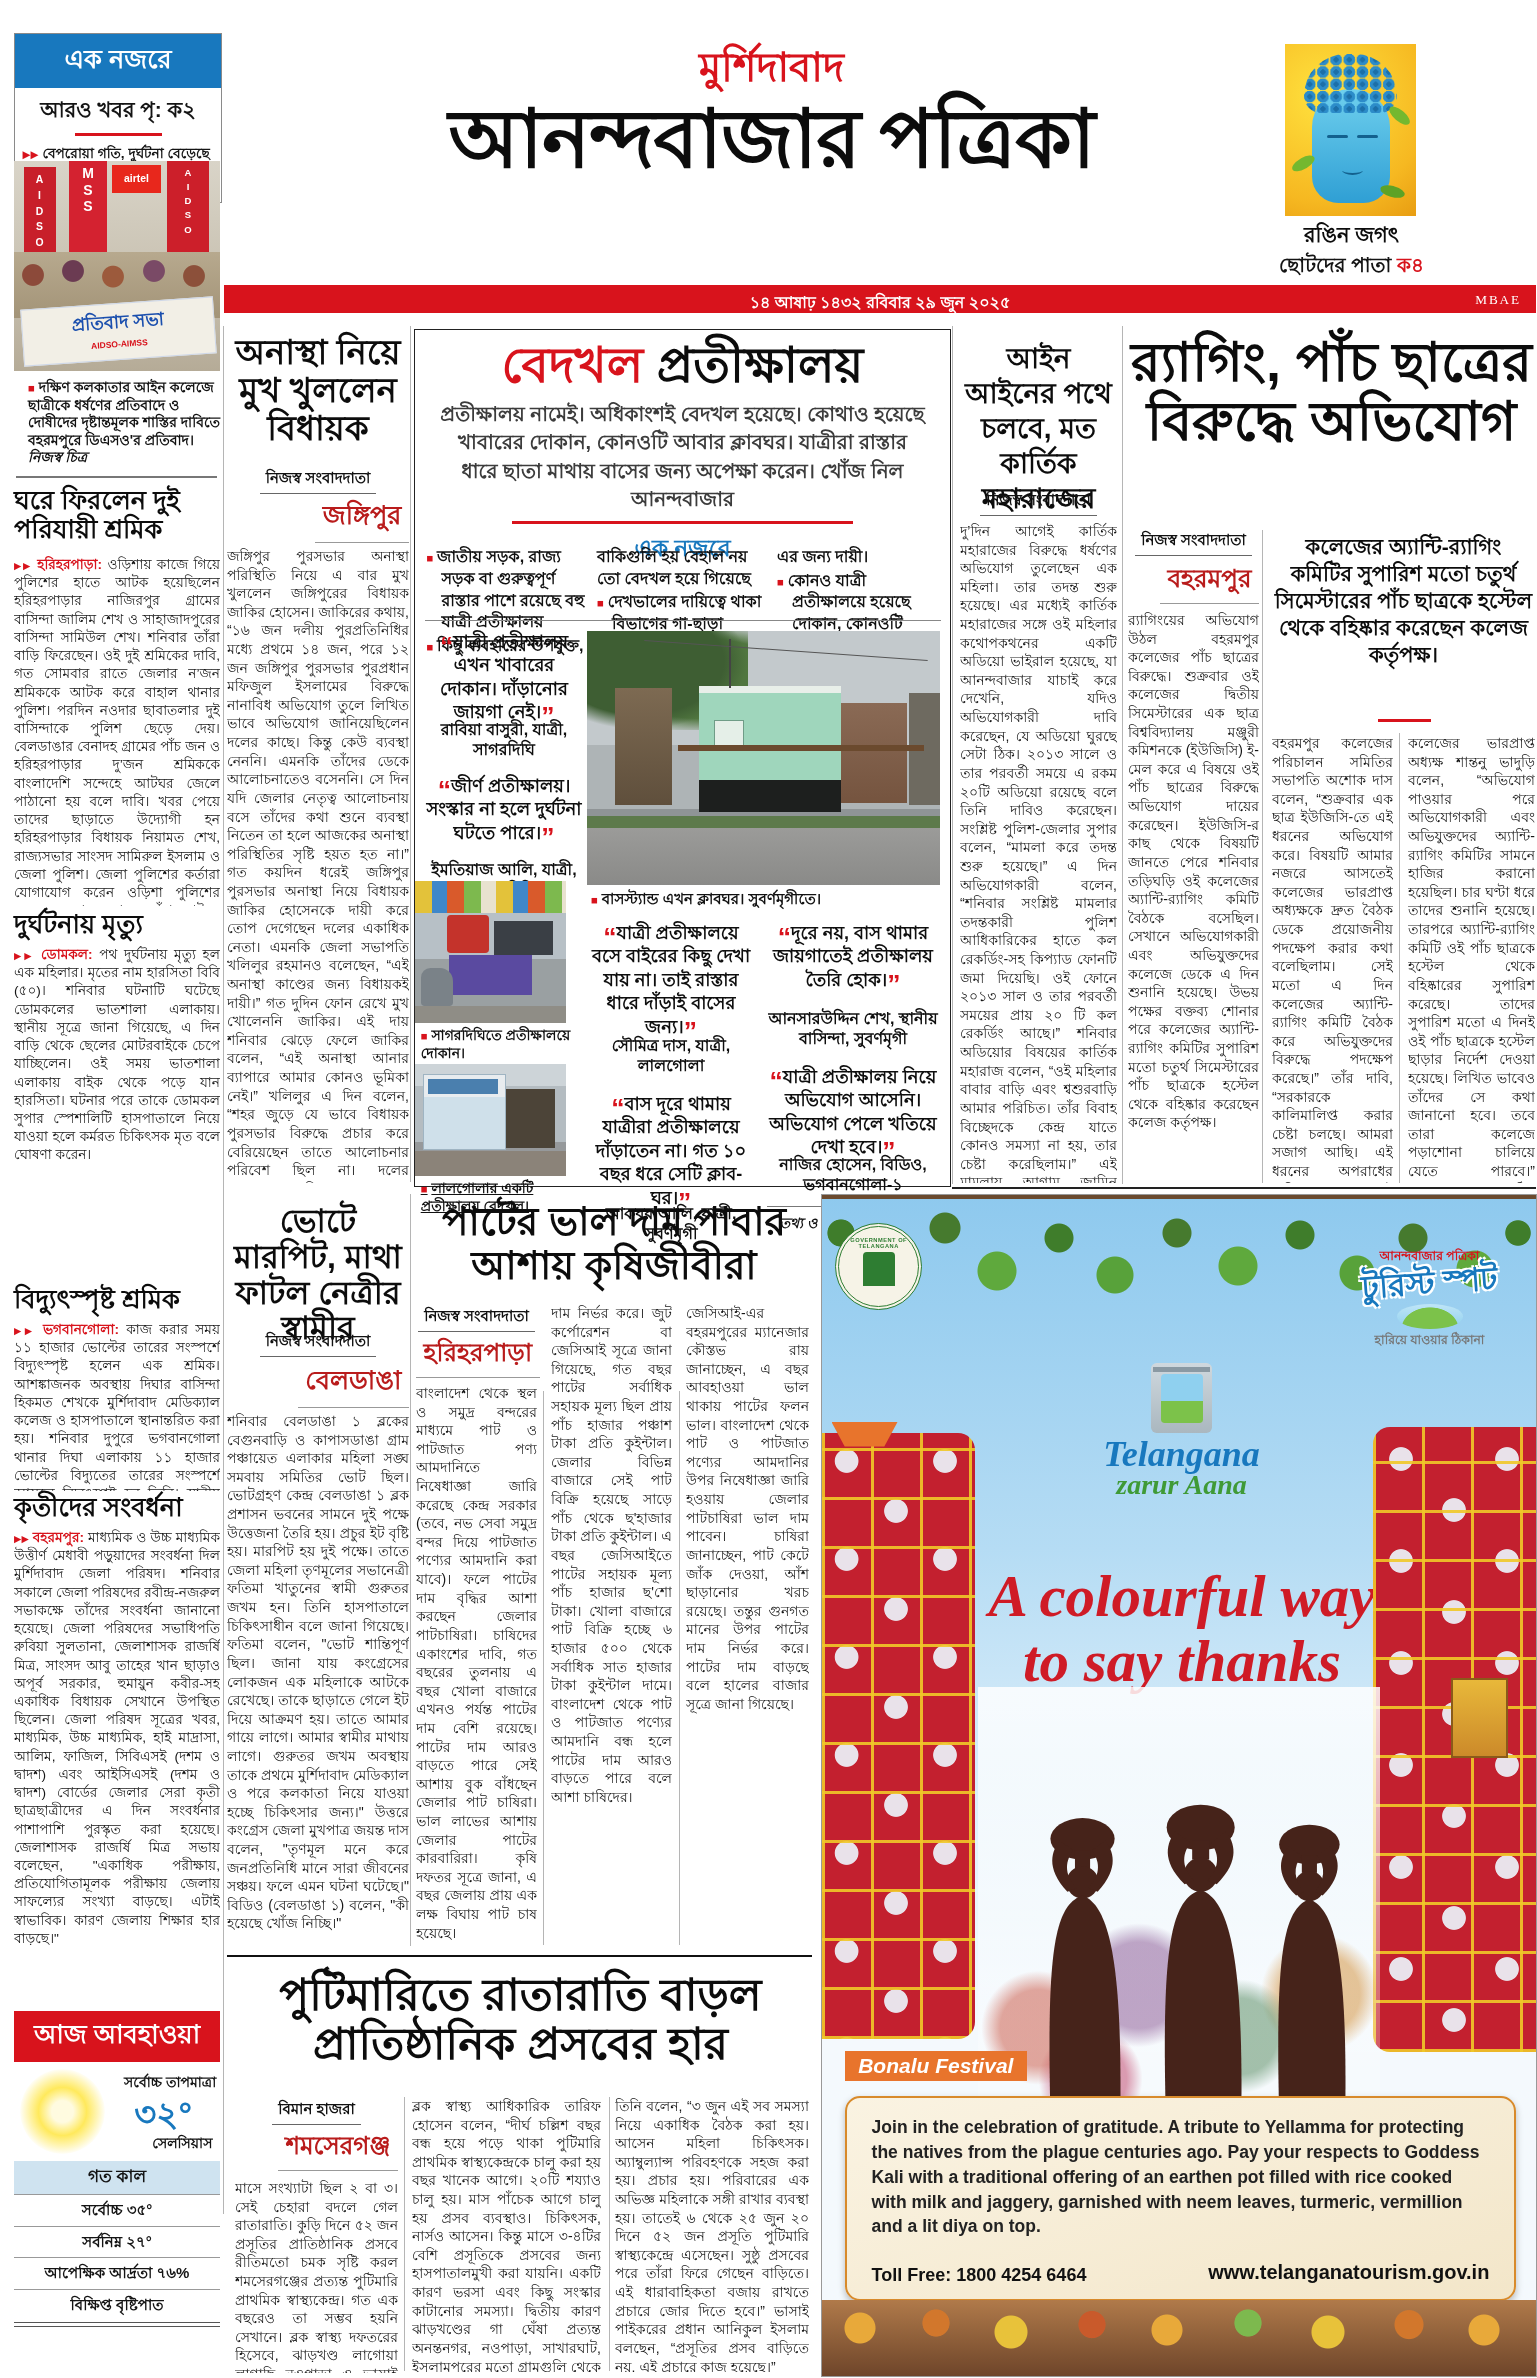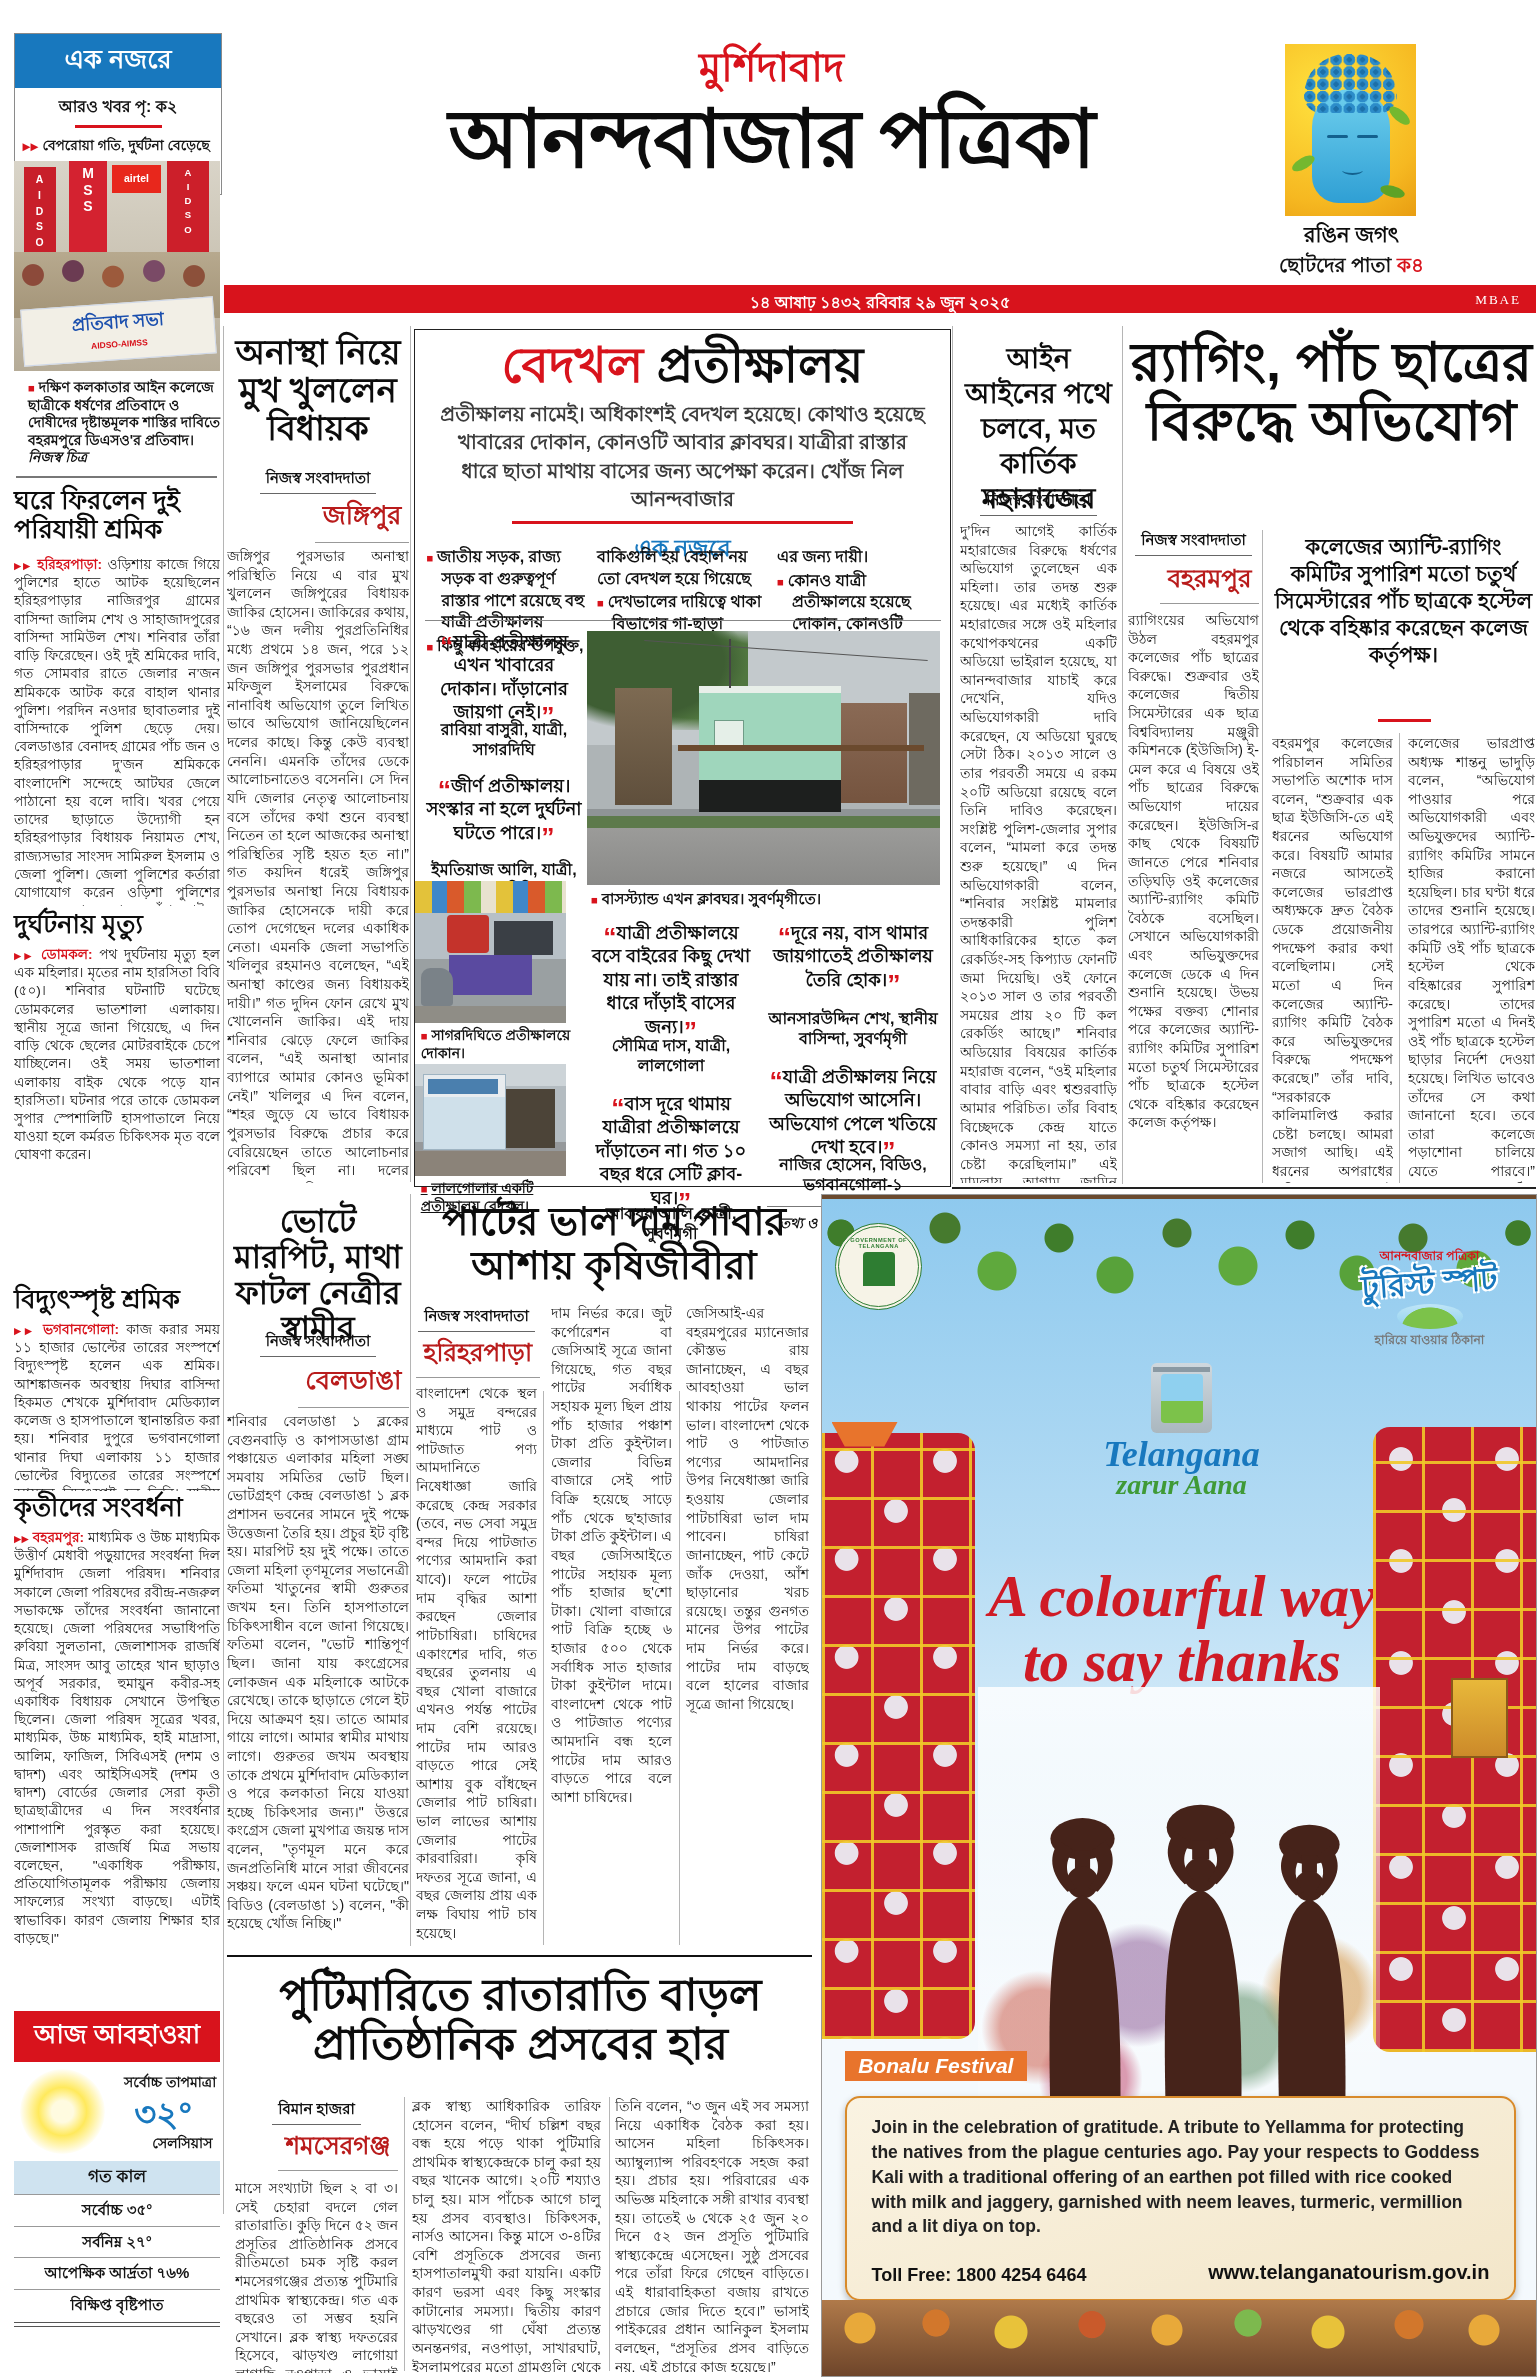--- a/index.html
+++ b/index.html
@@ -52,21 +52,21 @@
     <span style="color:#d8131c;">ক৪</span>
   </div>
 
   <div class="abs" style="left:224px;top:285px;width:1312px;height:28px;background:#d8131c;">
     <div class="abs" style="left:0;top:4.7px;width:100%;text-align:center;color:#fff;font-weight:bold;font-size:16px;">১৪ আষাঢ় ১৪৩২ রবিবার ২৯ জুন ২০২৫</div>
     <div class="abs" style="right:15px;top:6.6px;color:#fff;font-size:13.2px;letter-spacing:1.9px;font-family:'Liberation Serif','DejaVu Serif',serif;">MBAE</div>
   </div>
 
   <div class="abs" style="left:14px;top:33px;width:206px;border:0.9px solid #8a8a8a;">
     <div style="background:#1878be;color:#fff;text-align:center;font-weight:bold;font-size:25.6px;padding:5.7px 0;">এক নজরে</div>
-    <div style="text-align:center;font-weight:bold;font-size:16px;padding:5.7px 0 1.9px;">আরও খবর পৃ: ক২</div>
+    <div style="text-align:center;font-weight:bold;font-size:21px;padding:5.7px 0 1.9px;">আরও খবর পৃ: ক২</div>
     <div style="width:87px;height:2.8px;background:#d8131c;margin:1.9px auto 6.6px;"></div>
     <div style="padding:0 7.6px 7.6px;">
       <div style="font-weight:bold;font-size:13.7px;margin-bottom:3.8px;"><span style="color:#d8131c;font-size:10.4px;">▶▶</span> <span>বেপরোয়া গতি,  দুর্ঘটনা বেড়েছে</span></div>
       <div style="font-weight:bold;font-size:13.7px;"><span style="color:#d8131c;font-size:10.4px;">▶▶</span> <span>হুমকি দিয়ে কাজ বন্ধের নালিশ</span></div>
     </div>
   </div>
 
   <div class="photo" style="left:14px;top:161px;width:206px;height:210px;background:linear-gradient(180deg,#d9d4c8,#c9c2b2 55%,#b5ab97);">
     <div class="abs" style="left:9.5px;top:5.7px;width:32px;height:85px;background:#c81f2a;">
         <div style="color:#fff;font-weight:bold;font-size:10.4px;text-align:center;line-height:1.5;padding-top:5.7px;">A<br>I<br>D<br>S<br>O</div>

